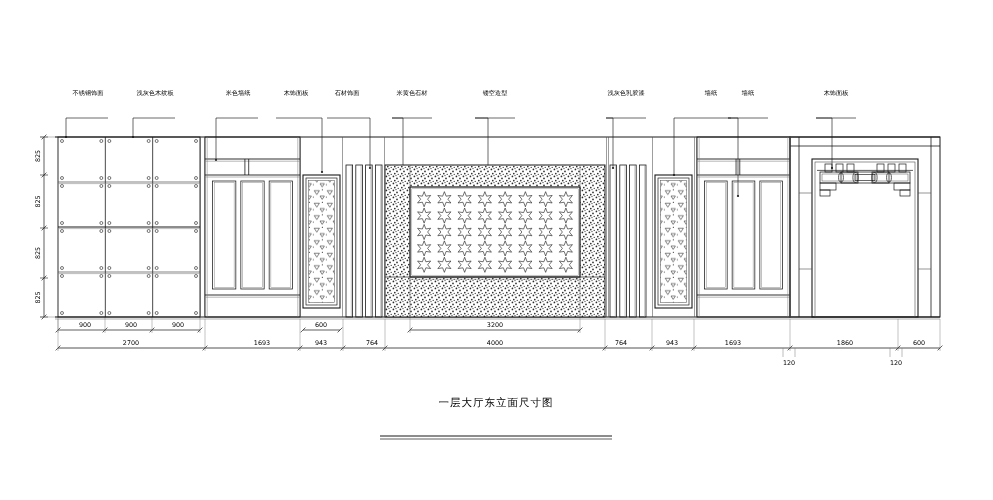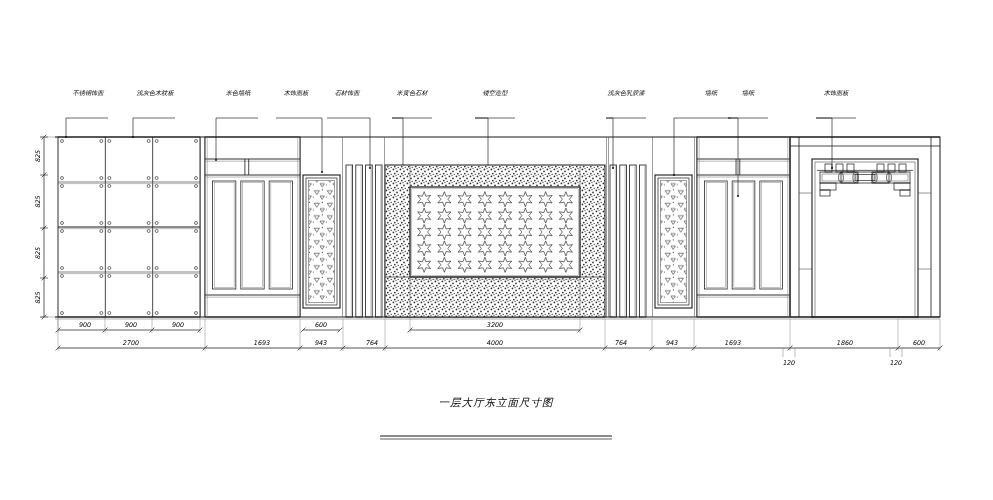--- a/index.html
+++ b/index.html
@@ -2,21 +2,21 @@
 <html><head>
 <meta charset="utf-8">
 <title>Elevation Drawing</title>
 <style>
   html,body{margin:0;padding:0;background:#ffffff;}
   body{
     width:993px;height:500px;overflow:hidden;
     font-family:"Liberation Sans","DejaVu Sans",sans-serif;
     color:#000;
   }
-  #stage{position:relative;width:890px;height:500px;background:#fff;font-style:italic;}
+  #stage{position:relative;width:890px;height:500px;background:#fff;}
   svg{display:block;}
   .lbl{font-size:6.2px;font-family:"DejaVu Sans",sans-serif;fill:#000;}
   .dim{font-size:6.4px;font-family:"DejaVu Sans",sans-serif;fill:#000;}
   .ttl{font-size:10.5px;font-family:"DejaVu Sans",sans-serif;fill:#000;letter-spacing:1px;}
 </style>
 </head>
 <body>
 
 <div id="stage">
 <svg id="sheet" width="993" height="500" viewBox="0 0 993 500">

